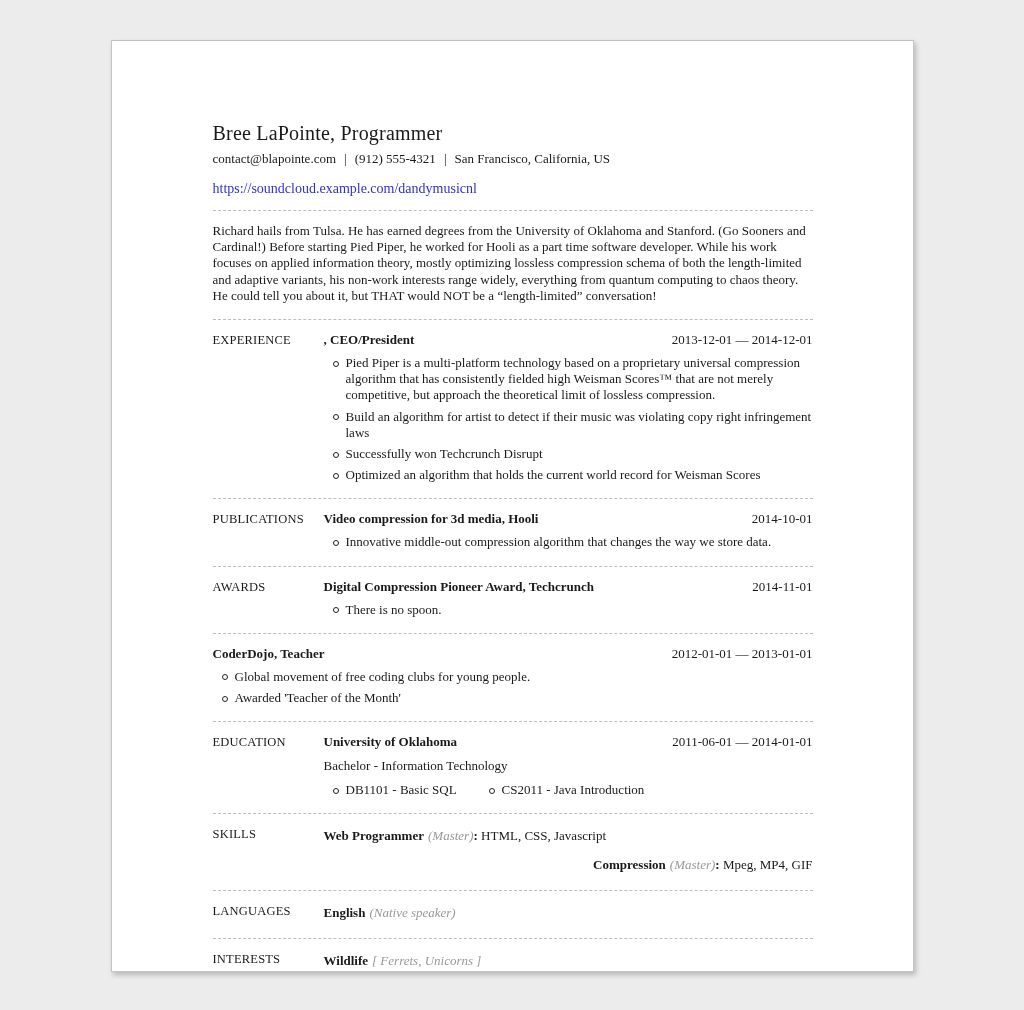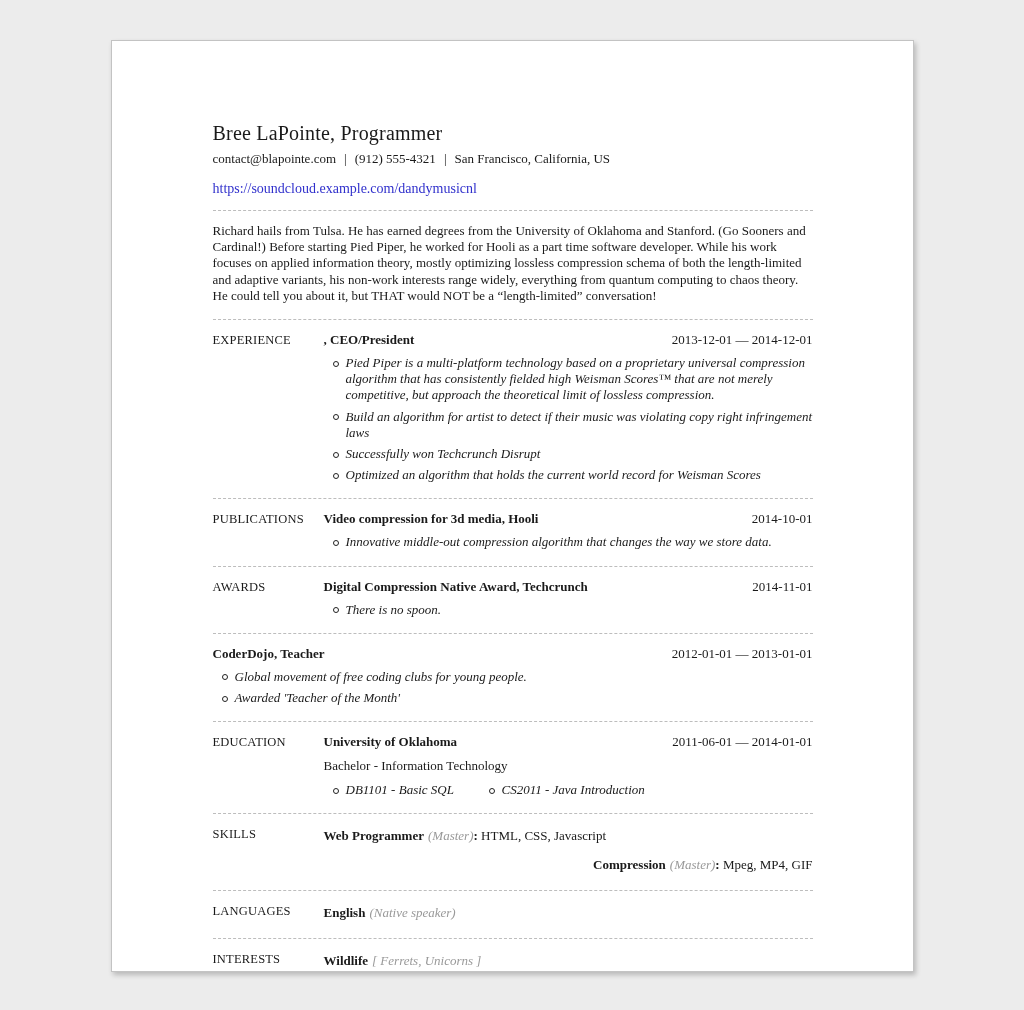--- a/index.html
+++ b/index.html
@@ -28,21 +28,21 @@
   .website a { text-decoration: none; }
   
   .section { display: flex; padding: 12px 0 15px 0; border-bottom: 1px dashed #bdbdbd; font-size: 13px; }
   .sec-label { width: 111px; flex-shrink: 0; font-size: 12.5px; line-height: 17px; letter-spacing: 0.2px; }
   .sec-content { flex: 1 1 auto; min-width: 0; }
   .para { line-height: 16.2px; }
   .heading-row { display: flex; justify-content: space-between; align-items: baseline; line-height: 16px; }
   .entry-title { font-weight: 700; }
   .entry-date { font-weight: 400; white-space: nowrap; }
   .subtitle { line-height: 16px; margin-top: 8px; }
-  ul.bullets { list-style: none; margin-top: 7px; font-style: italic; }
+  ul.bullets { list-style: none; margin-top: 7px; }
   ul.bullets li {
     position: relative;
     padding-left: 22px;
     margin-top: 5px;
     line-height: 16.2px;
   }
   ul.bullets li::before {
     content: "";
     position: absolute;
     left: 9px;
@@ -108,21 +108,21 @@
       <ul class="bullets">
         <li>Innovative middle-out compression algorithm that changes the way we store data.</li>
       </ul>
     </div>
   </div>
 
   <div class="section">
     <div class="sec-label">AWARDS</div>
     <div class="sec-content">
       <div class="heading-row">
-        <span class="entry-title">Digital Compression Native Award, Techcrunch</span>
+        <span class="entry-title">Digital Compression Pioneer Award, Techcrunch</span>
         <span class="entry-date">2014-11-01</span>
       </div>
       <ul class="bullets">
         <li>There is no spoon.</li>
       </ul>
     </div>
   </div>
 
   <div class="section">
     <div class="sec-content">

